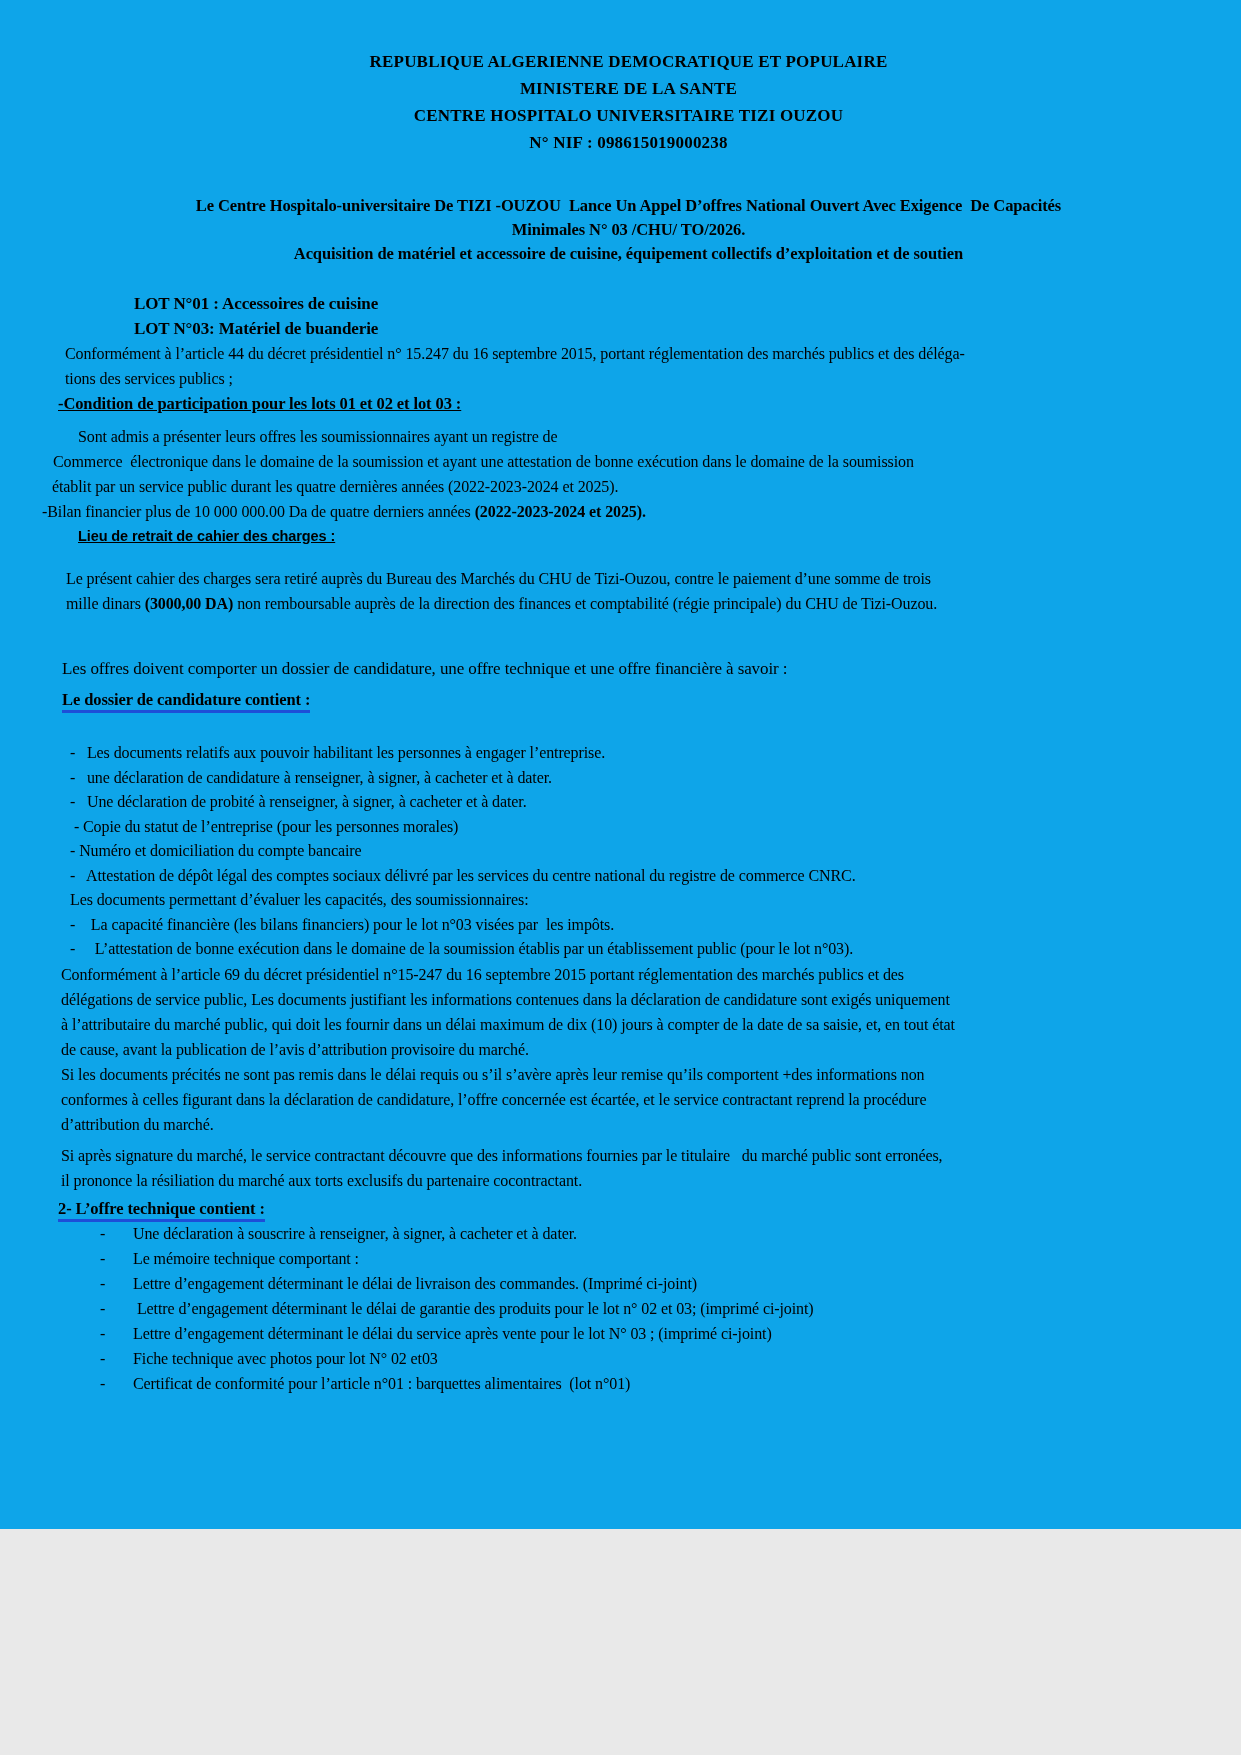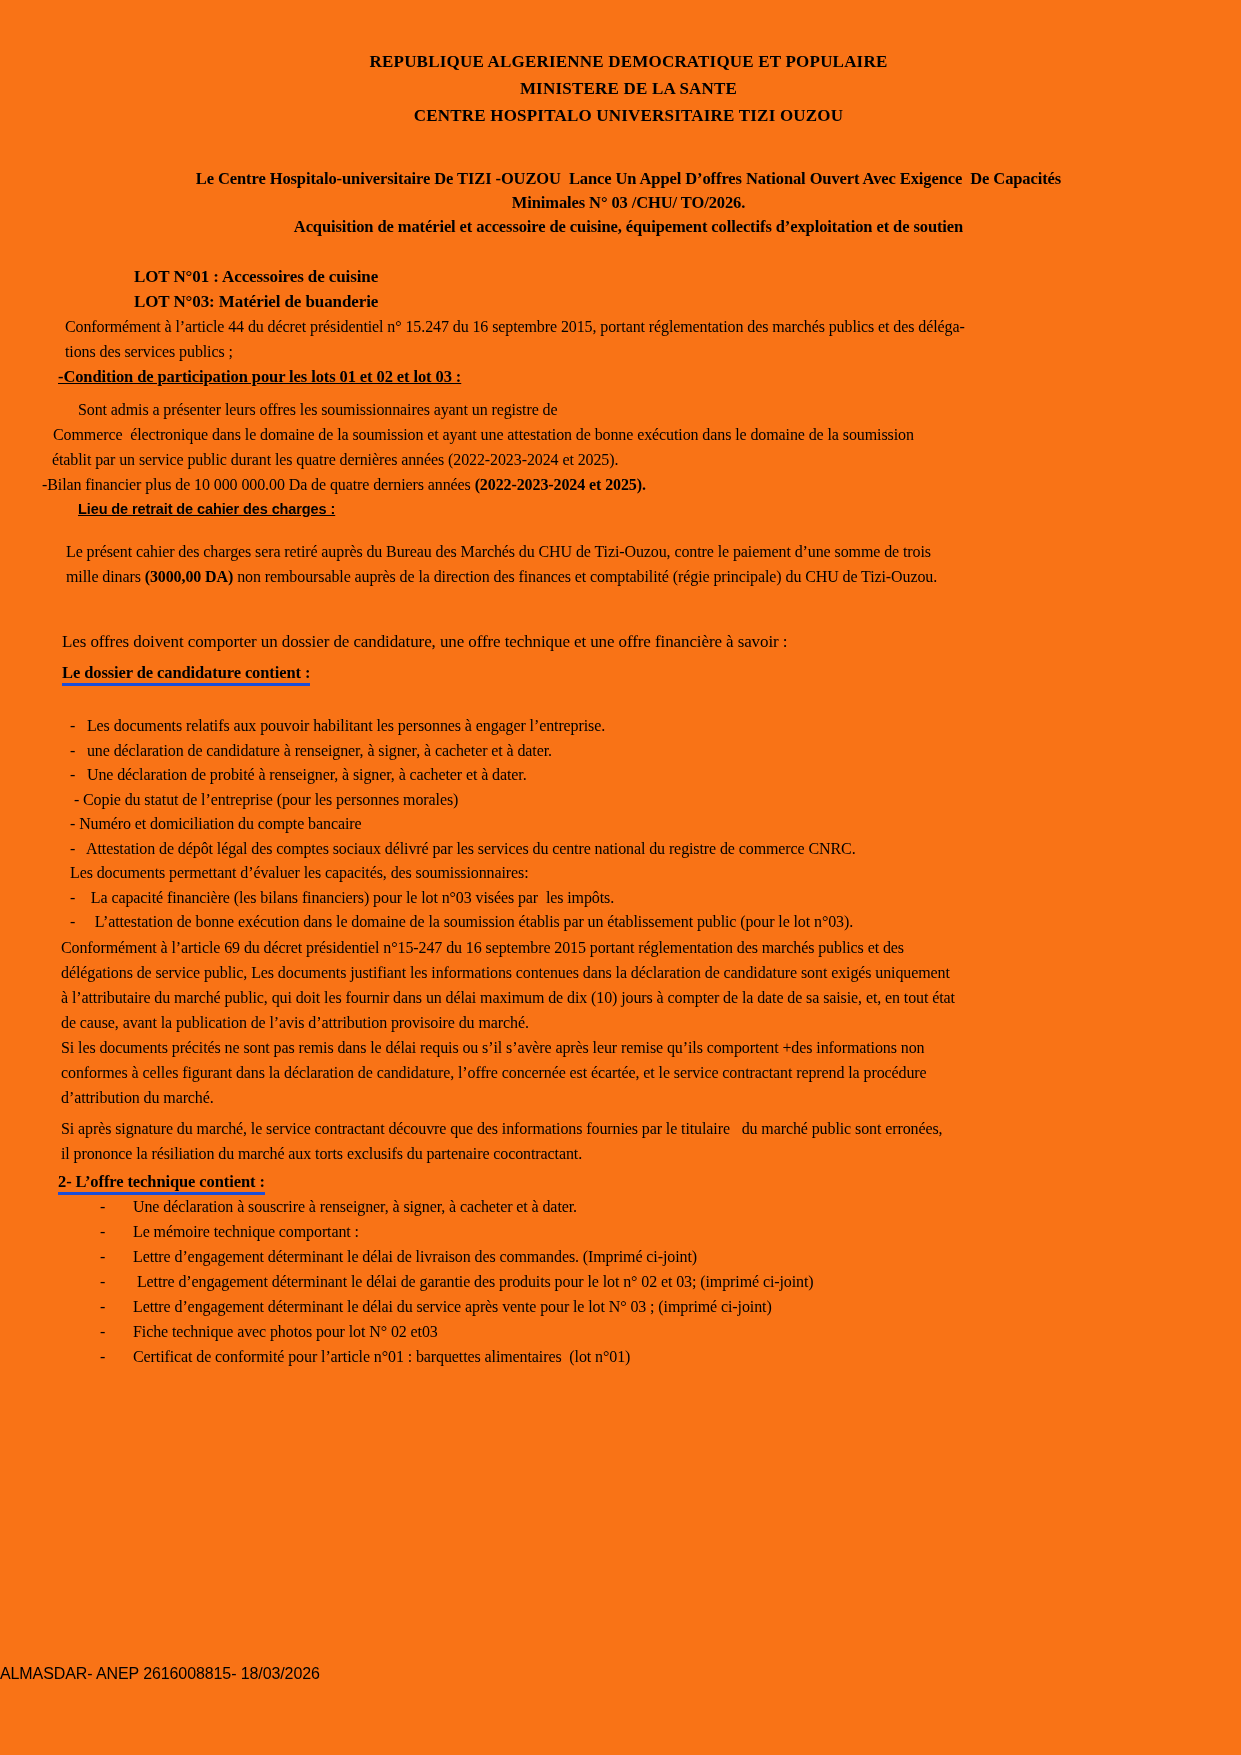--- a/index.html
+++ b/index.html
@@ -1,17 +1,17 @@
 <!DOCTYPE html>
 <html><head>
 <meta charset="utf-8">
 <style>
   html,body{margin:0;padding:0;background:#e9e9e9;}
   .page{
-    width:1241px;height:1755px;margin:0 auto;background:#f97316;
+    width:1241px;height:1529px;margin:0 auto;background:#0ea5e9;
     box-sizing:border-box;position:relative;overflow:hidden;
     padding:48px 42px 0 58px;
     font-family:"Liberation Serif","DejaVu Serif",serif;
     color:#000;font-size:16px;line-height:25px;letter-spacing:-0.1px;
   }
   p{margin:0;}
   .bold{font-weight:bold;}
   .center{text-align:center;}
   .pre{white-space:pre-wrap;}
   .u{text-decoration:underline;}
@@ -49,20 +49,21 @@
 </style>
 </head>
 <body>
 
 <div class="page">
 
   <header class="doc-header">
     <div>REPUBLIQUE ALGERIENNE DEMOCRATIQUE ET POPULAIRE</div>
     <div>MINISTERE DE LA SANTE</div>
     <div>CENTRE HOSPITALO UNIVERSITAIRE TIZI OUZOU</div>
+    <div>N° NIF : 098615019000238</div>
   </header>
 
   <section class="notice">
     <p class="center bold pre">Le Centre Hospitalo-universitaire De TIZI -OUZOU  Lance Un Appel D’offres National Ouvert Avec Exigence  De Capacités
 Minimales N° 03 /CHU/ TO/2026.</p>
     <p class="center bold">Acquisition de matériel et accessoire de cuisine, équipement collectifs d’exploitation et de soutien</p>
   </section>
 
   <section class="lots">
     <div>LOT N°01 : Accessoires de cuisine</div>

